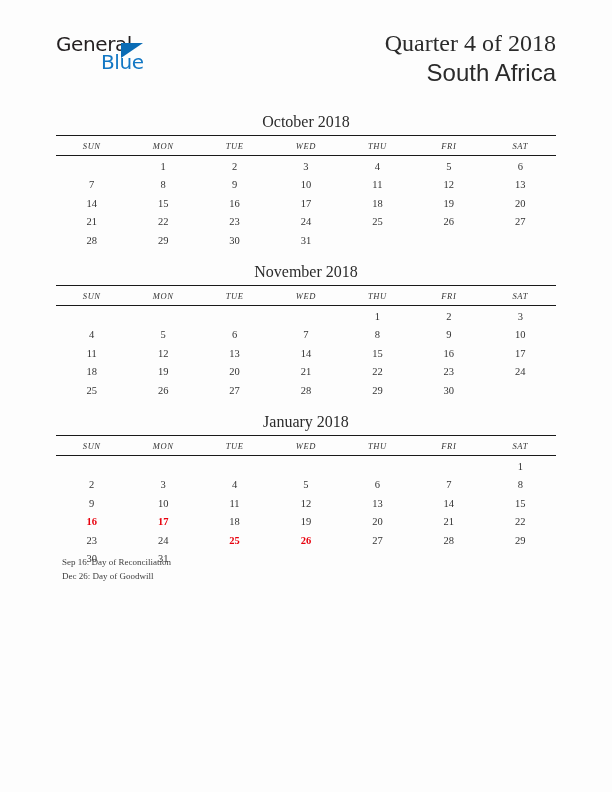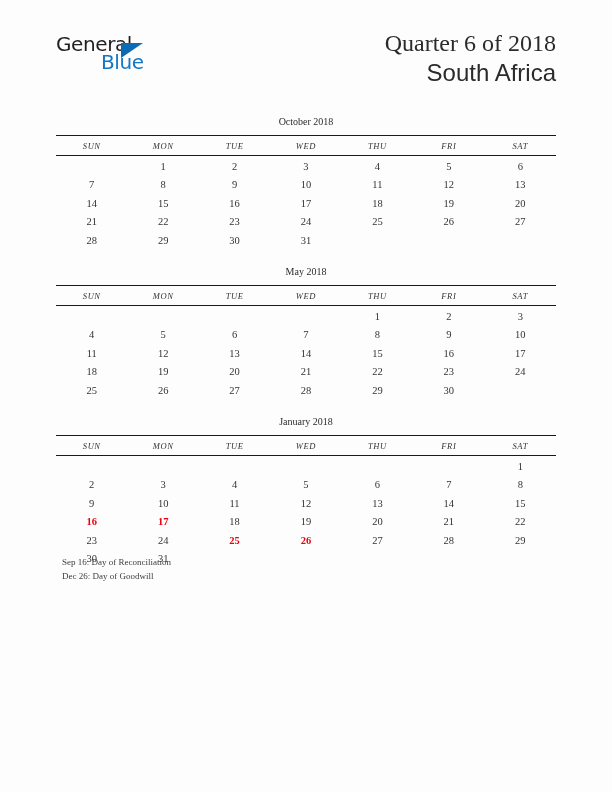--- a/index.html
+++ b/index.html
@@ -87,21 +87,21 @@
 
   
   .month {
     position: absolute;
     left: 56px;
     width: 500px;
   }
   .month-title {
     text-align: center;
     font-family: "Liberation Serif", serif;
-    font-size: 10px;
+    font-size: 16px;
     line-height: 19px;
     color: #2b2b2b;
     margin-bottom: 4px;
   }
   table.cal {
     width: 500px;
     border-collapse: collapse;
     table-layout: fixed;
   }
   table.cal thead tr {
@@ -154,21 +154,21 @@
 
 <div class="page">
 
   <div class="header">
     <div class="logo">
       <span class="logo-general">General</span>
       <span class="logo-triangle"></span>
       <span class="logo-blue">Blue</span>
     </div>
     <div class="title-block">
-      <div class="title-line1">Quarter 6 of 2018</div>
+      <div class="title-line1">Quarter 4 of 2018</div>
       <div class="title-line2">South Africa</div>
     </div>
   </div>
 
   <div class="month" id="month-0" style="top:112px">
     <div class="month-title">October 2018</div>
     <table class="cal">
       <thead>
         <tr>
           <th>SUN</th>
@@ -224,21 +224,21 @@
             <td>31</td>
             <td></td>
             <td></td>
             <td></td>
           </tr>
         </tbody>
     </table>
   </div>
 
   <div class="month" id="month-1" style="top:262px">
-    <div class="month-title">May 2018</div>
+    <div class="month-title">November 2018</div>
     <table class="cal">
       <thead>
         <tr>
           <th>SUN</th>
           <th>MON</th>
           <th>TUE</th>
           <th>WED</th>
           <th>THU</th>
           <th>FRI</th>
           <th>SAT</th>

